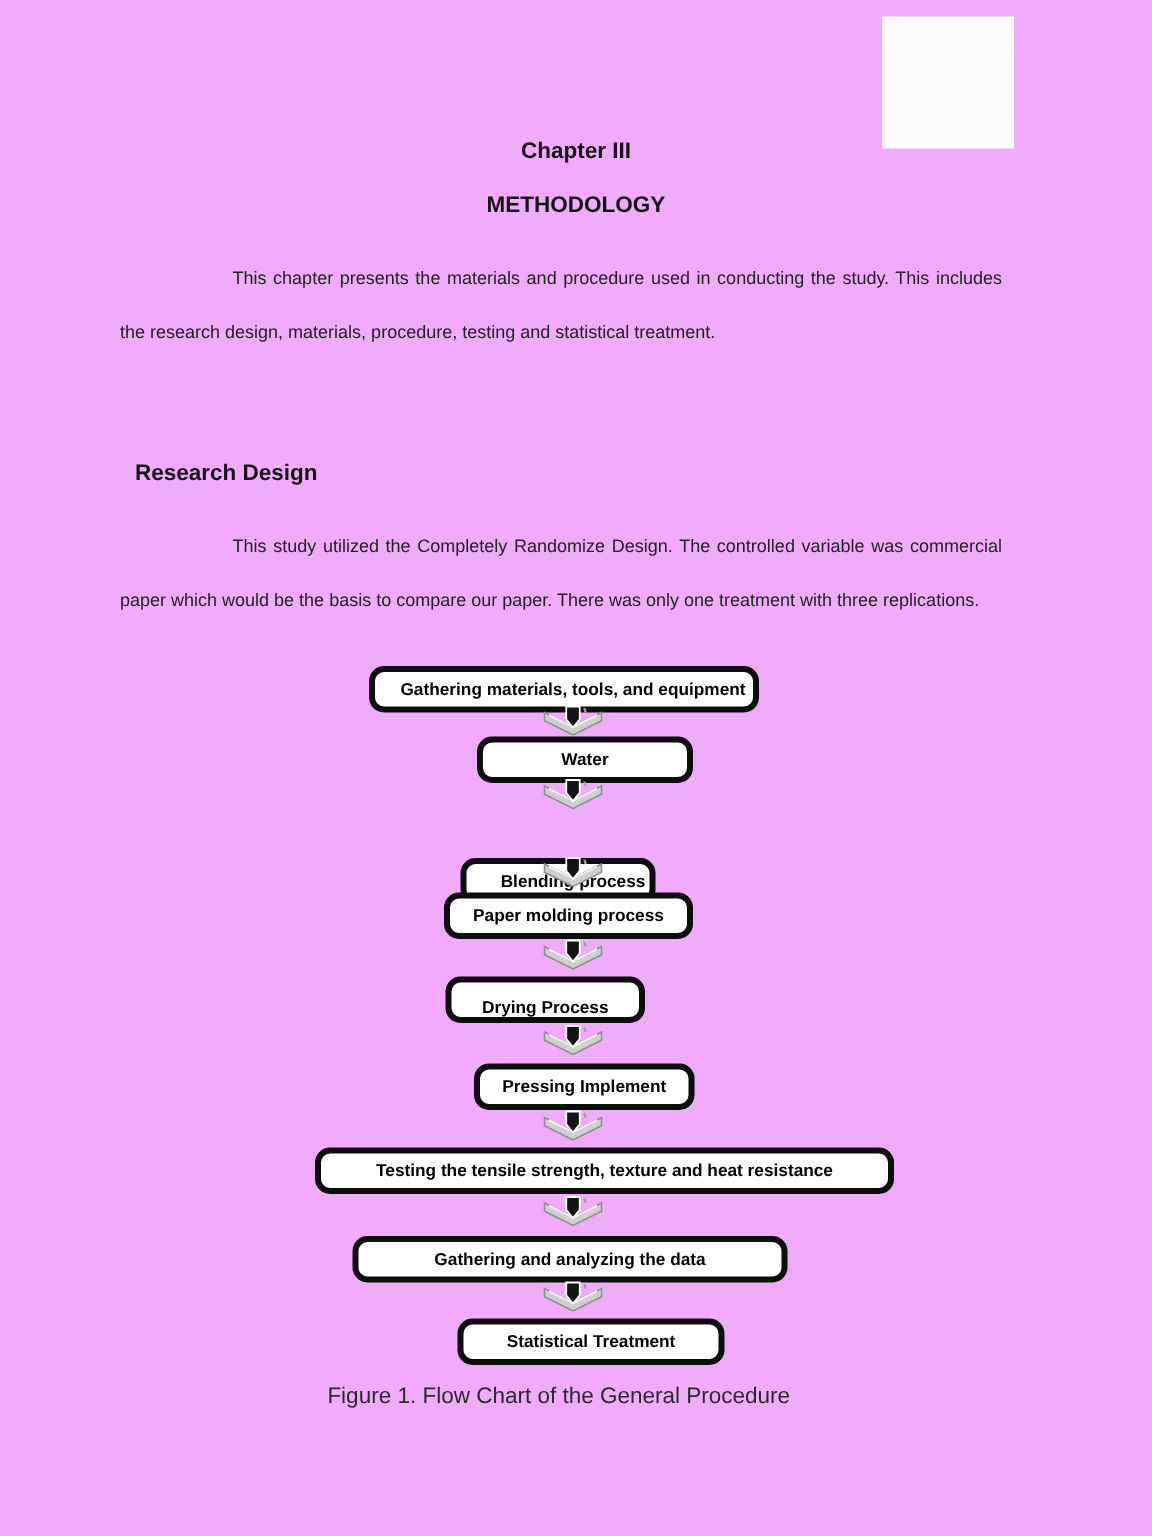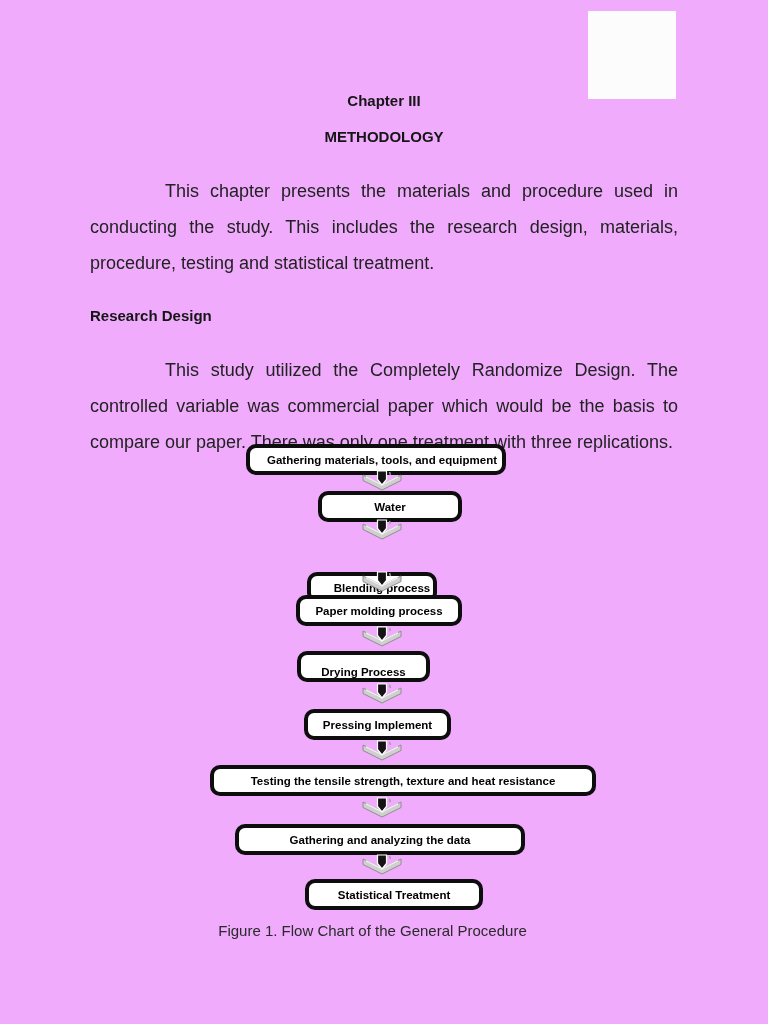--- a/index.html
+++ b/index.html
@@ -32,23 +32,23 @@
     text-align: center;
     font-weight: bold;
     font-size: 15px;
     line-height: 20px;
     color: #151515;
   }
   .chapter-title   { top: 91px; }
   .section-title   { top: 127px; }
   .para {
     position: absolute;
-    left: 90px;
+    left: 80px;
     width: 588px;
-    font-size: 18px;
+    font-size: 12px;
     line-height: 36px;
     text-align: justify;
     text-indent: 75px;
     color: #222222;
   }
   .intro-para  { top: 155px; }
   .design-para { top: 334px; }
   .subhead {
     position: absolute;
     left: 90px;
@@ -75,21 +75,21 @@
     font-size: 11.5px;
     white-space: nowrap;
     color: #000000;
     overflow: hidden;
   }
   .b1 { left: 246px; top: 444px; width: 260px; padding-left: 12px; }
   .b2 { left: 318px; top: 491px; width: 144px; }
   .b3 { left: 307px; top: 572px; width: 130px; padding-left: 20px; }
   .b4 { left: 296px; top: 595px; width: 166px; }
   .b5 { left: 297px; top: 651px; width: 133px; align-items: flex-end; }
-  .b6 { left: 304px; top: 709px; width: 147px; }
+  .b6 { left: 316px; top: 709px; width: 147px; }
   .b7 { left: 210px; top: 765px; width: 386px; }
   .b8 { left: 235px; top: 824px; width: 290px; }
   .b9 { left: 305px; top: 879px; width: 178px; }
 
   .fc-arrow {
     position: absolute;
     left: 360px;
     width: 44px;
     height: 23px;
     display: block;

